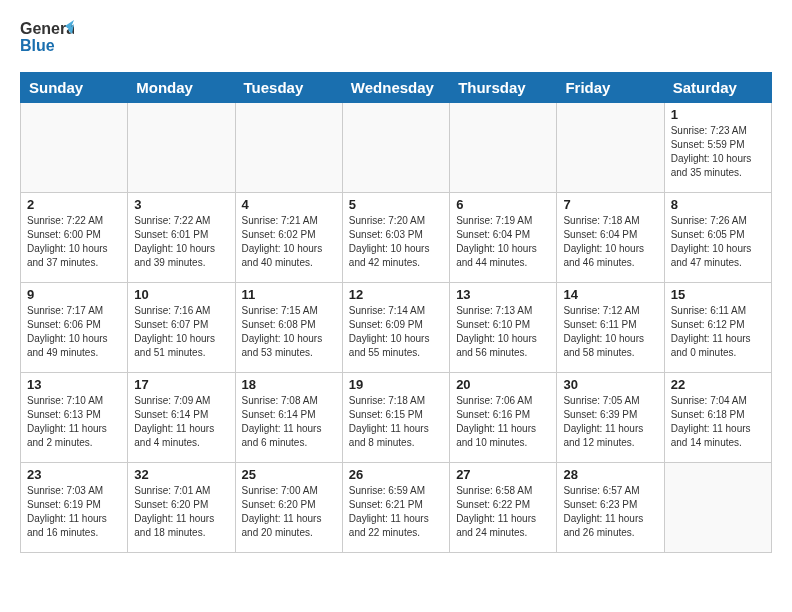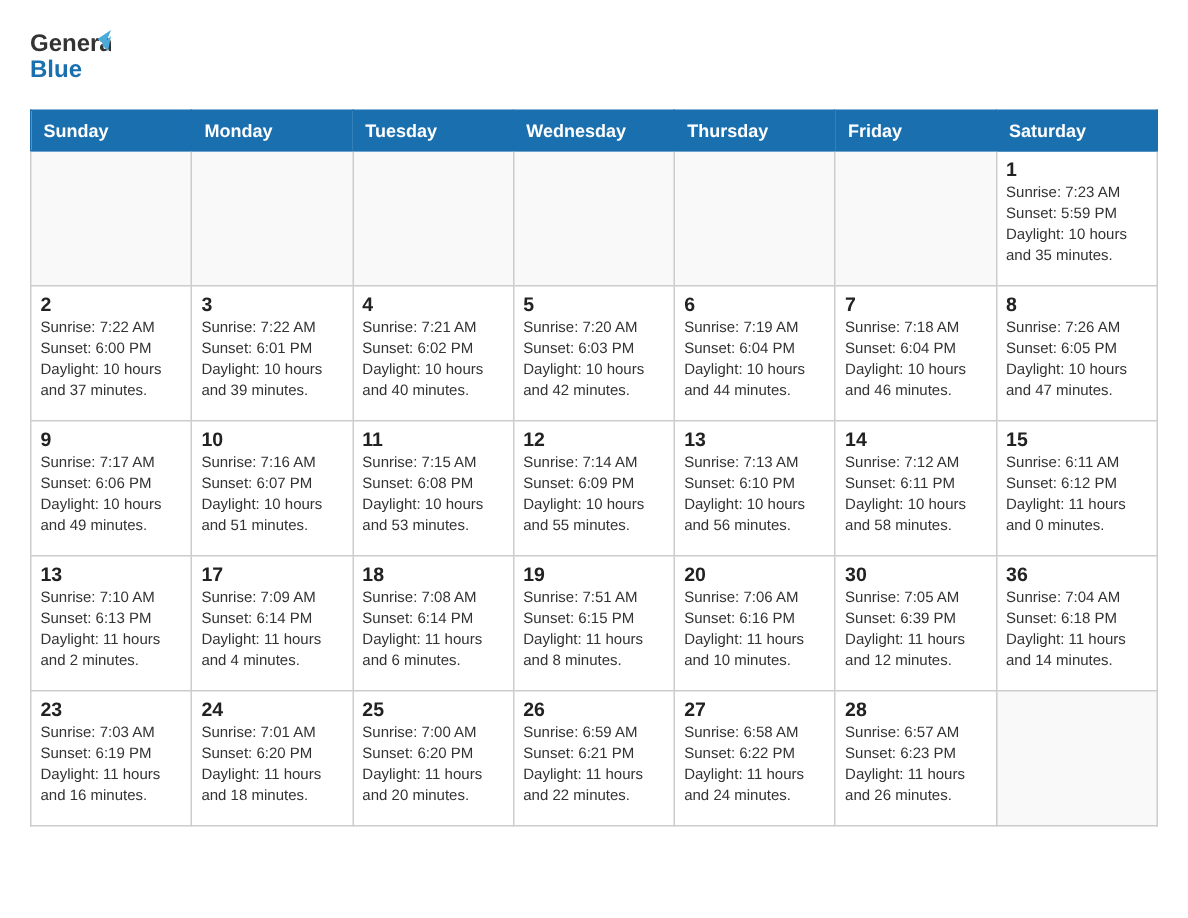--- a/index.html
+++ b/index.html
@@ -3,21 +3,21 @@
   <meta charset="utf-8">
   <style>
     * { box-sizing: border-box; margin: 0; padding: 0; }
     body { font-family: Arial, sans-serif; background: #fff; width: 792px; min-height: 612px; }
     .page { width: 792px; padding: 16px 20px; }
     .header { display: flex; justify-content: space-between; align-items: flex-start; margin-bottom: 10px; }
     .title-block { text-align: right; }
     .month-title { font-size: 36px; font-weight: bold; color: #333; line-height: 1.1; }
     .location { font-size: 16px; color: #555; margin-top: 2px; }
     .calendar { width: 100%; border-collapse: collapse; }
-    .calendar th { background: #1a6faf; color: #fff; text-align: left; padding: 6px 8px; font-size: 12px; font-weight: bold; border: 1px solid #1a6faf; }
+    .calendar th { background: #1a6faf; color: #fff; text-align: left; padding: 6px 8px; font-size: 15px; font-weight: bold; border: 1px solid #1a6faf; }
     .calendar td { border: 1px solid #ccc; vertical-align: top; padding: 4px 6px; width: calc(100% / 7); min-height: 80px; height: 90px; }
     .calendar td.empty { background: #f9f9f9; }
     .day-num { font-size: 13px; font-weight: bold; color: #222; margin-bottom: 2px; }
     .day-info { font-size: 10px; color: #333; line-height: 1.4; }
     .logo-wrapper { display: flex; align-items: center; }
   </style>
 </head>
 <body>
 
 <div class="page">
@@ -168,52 +168,52 @@
 Daylight: 11 hours and 4 minutes.</div>
           </td>
           <td>
             <div class="day-num">18</div>
             <div class="day-info">Sunrise: 7:08 AM
 Sunset: 6:14 PM
 Daylight: 11 hours and 6 minutes.</div>
           </td>
           <td>
             <div class="day-num">19</div>
-            <div class="day-info">Sunrise: 7:51 AM
+            <div class="day-info">Sunrise: 7:18 AM
 Sunset: 6:15 PM
 Daylight: 11 hours and 8 minutes.</div>
           </td>
           <td>
             <div class="day-num">20</div>
             <div class="day-info">Sunrise: 7:06 AM
 Sunset: 6:16 PM
 Daylight: 11 hours and 10 minutes.</div>
           </td>
           <td>
             <div class="day-num">30</div>
             <div class="day-info">Sunrise: 7:05 AM
 Sunset: 6:39 PM
 Daylight: 11 hours and 12 minutes.</div>
           </td>
           <td>
-            <div class="day-num">36</div>
+            <div class="day-num">22</div>
             <div class="day-info">Sunrise: 7:04 AM
 Sunset: 6:18 PM
 Daylight: 11 hours and 14 minutes.</div>
           </td>
         </tr>
         <tr>
           <td>
             <div class="day-num">23</div>
             <div class="day-info">Sunrise: 7:03 AM
 Sunset: 6:19 PM
 Daylight: 11 hours and 16 minutes.</div>
           </td>
           <td>
-            <div class="day-num">24</div>
+            <div class="day-num">32</div>
             <div class="day-info">Sunrise: 7:01 AM
 Sunset: 6:20 PM
 Daylight: 11 hours and 18 minutes.</div>
           </td>
           <td>
             <div class="day-num">25</div>
             <div class="day-info">Sunrise: 7:00 AM
 Sunset: 6:20 PM
 Daylight: 11 hours and 20 minutes.</div>
           </td>

